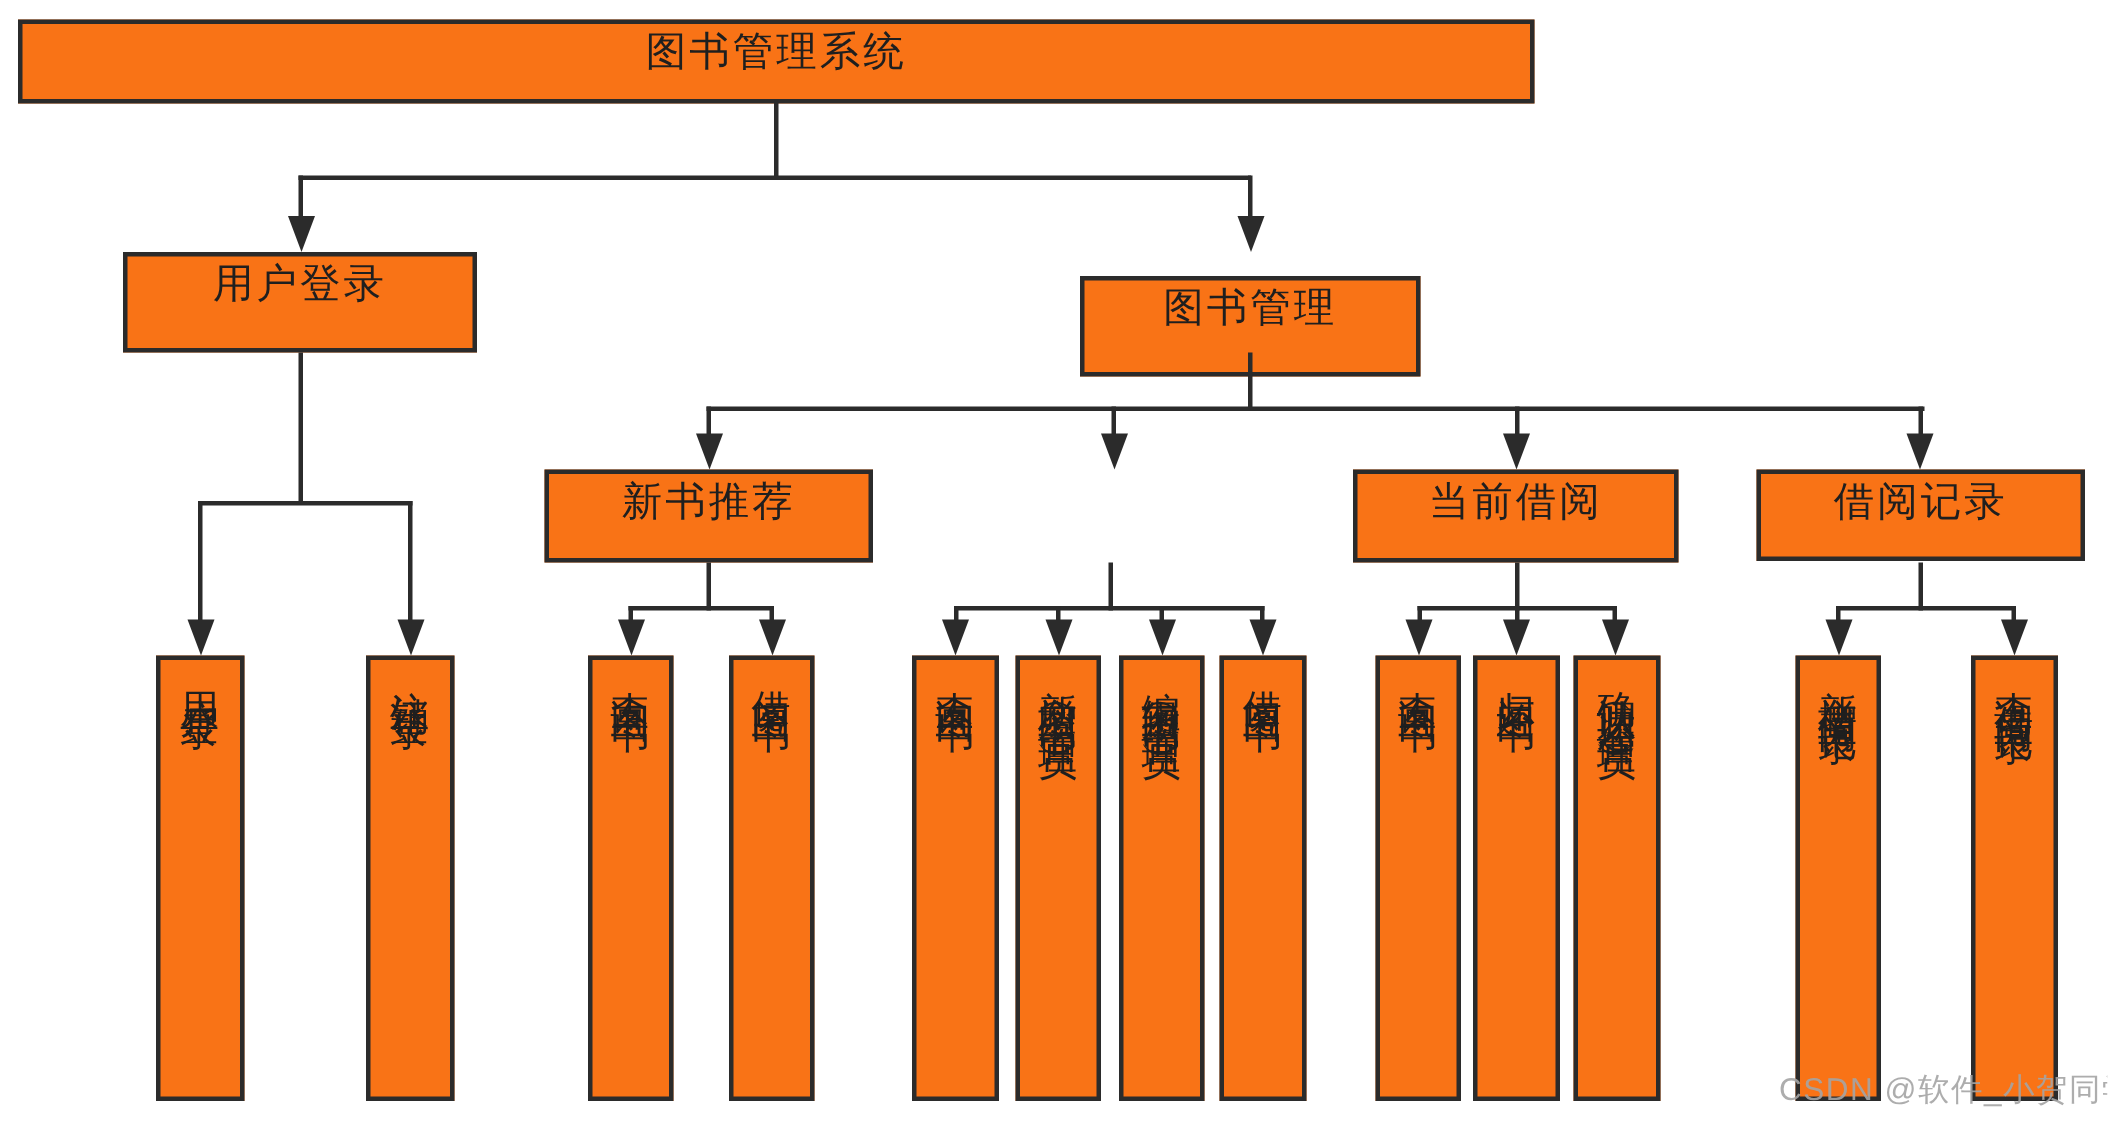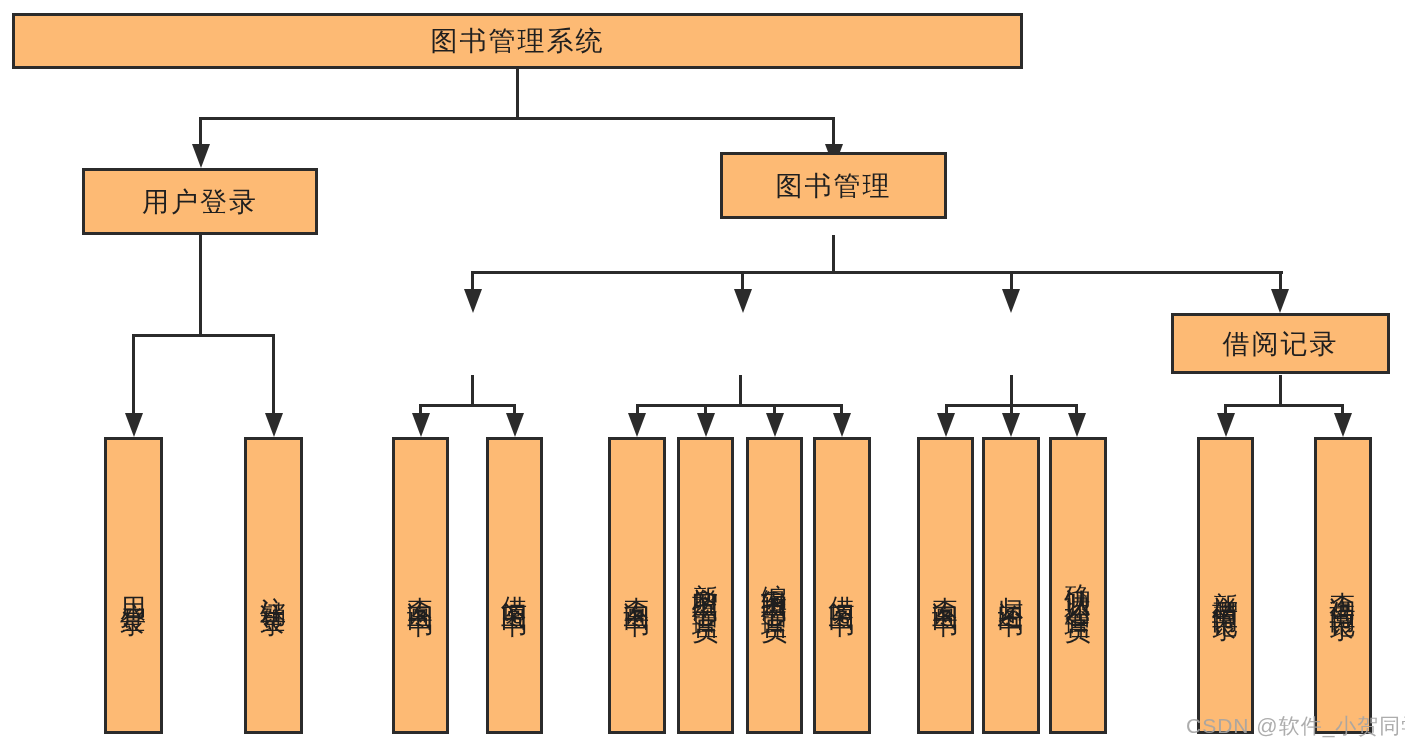--- a/index.html
+++ b/index.html
@@ -1,22 +1,22 @@
 <!DOCTYPE html>
 <html><head>
 <meta charset="utf-8">
 <style>
   html,body{margin:0;padding:0;background:#ffffff;}
   .canvas{
     position:relative;width:1405px;height:747px;background:#ffffff;overflow:hidden;
     font-family:"Liberation Sans","DejaVu Sans",sans-serif;color:#1f1f1f;
   }
   .box{
-    position:absolute;background:#fdba74;border:3px solid #2b2b2b;box-sizing:border-box;
-    display:flex;align-items:center;justify-content:center;
+    position:absolute;background:#f97316;border:3px solid #2b2b2b;box-sizing:border-box;
+    display:flex;align-items:flex-start;justify-content:center;
   }
   .hlabel{font-size:27px;letter-spacing:2px;white-space:nowrap;}
   .vlabel{
     writing-mode:vertical-rl;text-orientation:mixed;
     font-size:26px;line-height:1;letter-spacing:5px;white-space:nowrap;
   }
   .hline{position:absolute;height:3px;background:#2b2b2b;}
   .vline{position:absolute;width:3px;background:#2b2b2b;}
   .arrow{
     position:absolute;width:0;height:0;
@@ -40,21 +40,21 @@
   <div class="vline" style="left:516px;top:68px;height:50px"></div>
   <div class="hline" style="left:199px;top:117px;width:635px"></div>
   <div class="vline" style="left:199px;top:117px;height:32px"></div>
   <div class="arrow" style="left:192px;top:144px"></div>
   <div class="vline" style="left:832px;top:117px;height:32px"></div>
   <div class="arrow" style="left:825px;top:144px"></div>
 
   <div class="box" style="left:82px;top:168px;width:236px;height:67px">
     <span class="hlabel">用户登录</span>
   </div>
-  <div class="box" style="left:720px;top:152px;width:227px;height:67px">
+  <div class="box" style="left:720px;top:184px;width:227px;height:67px">
     <span class="hlabel">图书管理</span>
   </div>
 
   <div class="vline" style="left:199px;top:235px;height:101px"></div>
   <div class="hline" style="left:132px;top:334px;width:143px"></div>
   <div class="vline" style="left:132px;top:334px;height:82px"></div>
   <div class="arrow" style="left:125px;top:413px"></div>
   <div class="vline" style="left:272px;top:334px;height:82px"></div>
   <div class="arrow" style="left:265px;top:413px"></div>
 
@@ -62,20 +62,26 @@
   <div class="hline" style="left:471px;top:271px;width:812px"></div>
   <div class="vline" style="left:471px;top:271px;height:22px"></div>
   <div class="arrow" style="left:464px;top:289px"></div>
   <div class="vline" style="left:741px;top:271px;height:22px"></div>
   <div class="arrow" style="left:734px;top:289px"></div>
   <div class="vline" style="left:1010px;top:271px;height:22px"></div>
   <div class="arrow" style="left:1002px;top:289px"></div>
   <div class="vline" style="left:1279px;top:271px;height:22px"></div>
   <div class="arrow" style="left:1271px;top:289px"></div>
 
+  <div class="box" style="left:363px;top:313px;width:219px;height:62px">
+    <span class="hlabel">新书推荐</span>
+  </div>
+  <div class="box" style="left:902px;top:313px;width:217px;height:62px">
+    <span class="hlabel">当前借阅</span>
+  </div>
   <div class="box" style="left:1171px;top:313px;width:219px;height:61px">
     <span class="hlabel">借阅记录</span>
   </div>
 
   <div class="vline" style="left:471px;top:375px;height:32px"></div>
   <div class="hline" style="left:419px;top:404px;width:97px"></div>
   <div class="vline" style="left:419px;top:404px;height:12px"></div>
   <div class="arrow" style="left:412px;top:413px"></div>
   <div class="vline" style="left:513px;top:404px;height:12px"></div>
   <div class="arrow" style="left:506px;top:413px"></div>

